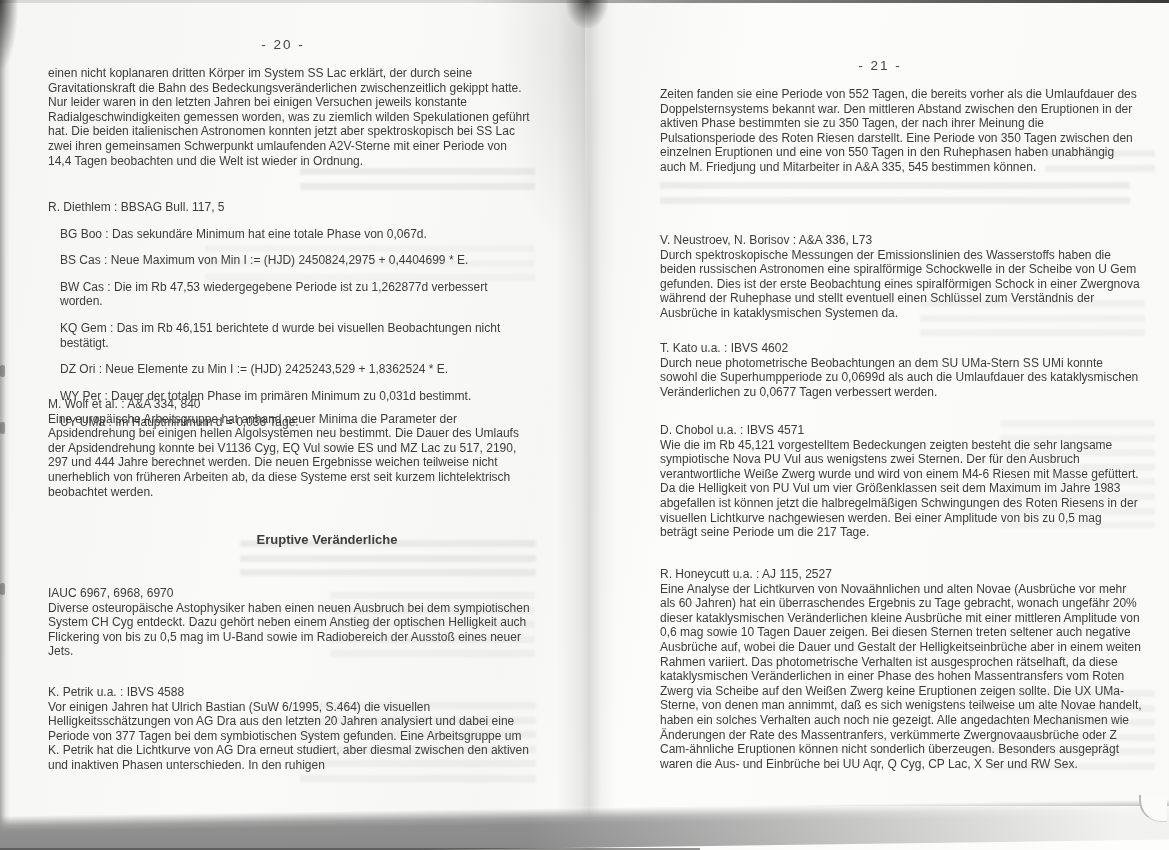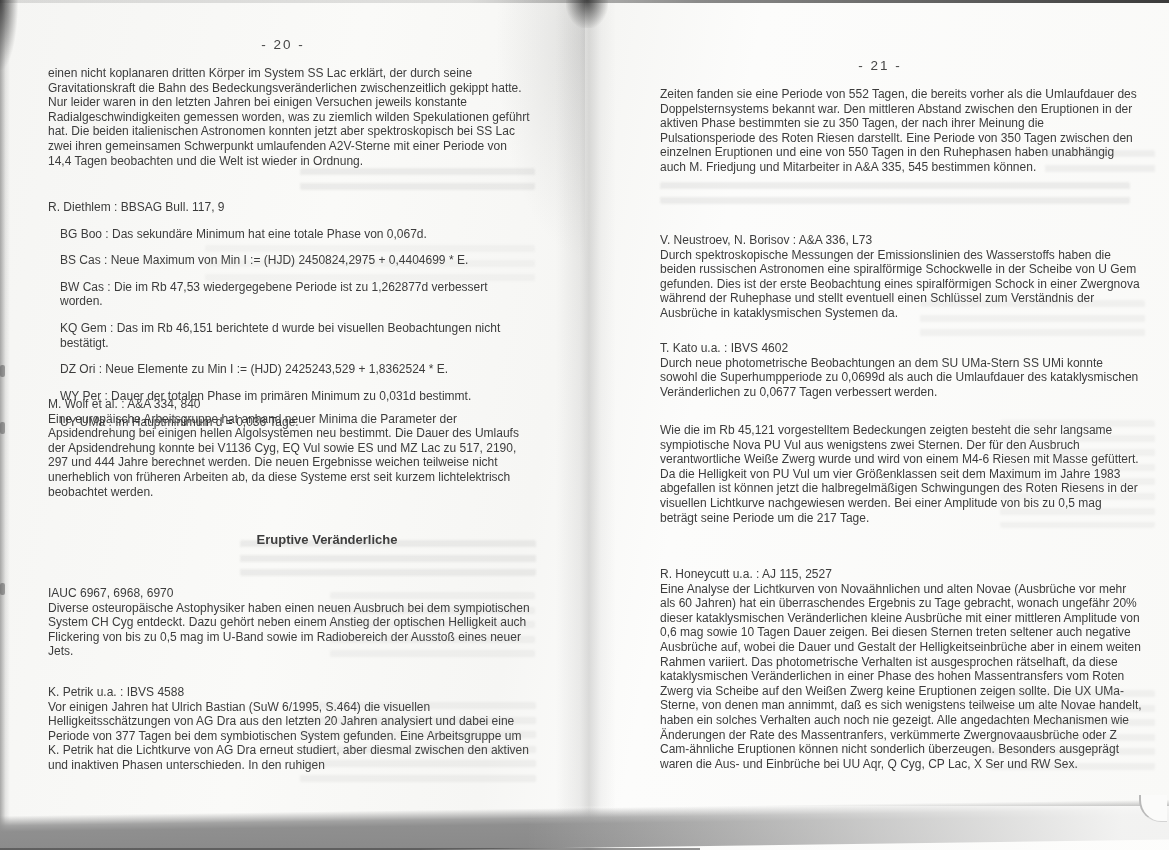--- a/index.html
+++ b/index.html
@@ -110,21 +110,21 @@
 <body>
 
 <div class="scan">
 
   <div class="page page-left">
     <div class="page-num">- 20 -</div>
 
     <div class="block" style="top:62px">einen nicht koplanaren dritten Körper im System SS Lac erklärt, der durch seine Gravitationskraft die Bahn des Bedeckungsveränderlichen zwischenzeitlich gekippt hatte. Nur leider waren in den letzten Jahren bei einigen Versuchen jeweils konstante Radialgeschwindigkeiten gemessen worden, was zu ziemlich wilden Spekulationen geführt hat. Die beiden italienischen Astronomen konnten jetzt aber spektroskopisch bei SS Lac zwei ihren gemeinsamen Schwerpunkt umlaufenden A2V-Sterne mit einer Periode von 14,4 Tagen beobachten und die Welt ist wieder in Ordnung.</div>
 
     <div class="block" style="top:196px">
-      <div class="ref-title">R. Diethlem : BBSAG Bull. 117, 9</div>
+      <div class="ref-title">R. Diethlem : BBSAG Bull. 117, 5</div>
       <div class="entry">BG Boo : Das sekundäre Minimum hat eine totale Phase von 0,067d.</div>
       <div class="entry">BS Cas : Neue Maximum von Min I := (HJD) 2450824,2975 + 0,4404699 * E.</div>
       <div class="entry">BW Cas : Die im Rb 47,53 wiedergegebene Periode ist zu 1,262877d verbessert worden.</div>
       <div class="entry">KQ Gem : Das im Rb 46,151 berichtete d wurde bei visuellen Beobachtungen nicht bestätigt.</div>
       <div class="entry">DZ Ori : Neue Elemente zu Min I := (HJD) 2425243,529 + 1,8362524 * E.</div>
       <div class="entry">WY Per : Dauer der totalen Phase im primären Minimum zu 0,031d bestimmt.</div>
       <div class="entry">UY UMa : Im Hauptminimum d = 0,036 Tage.</div>
     </div>
 
     <div class="block" style="top:393px">
@@ -154,20 +154,21 @@
       <div class="ref-title">V. Neustroev, N. Borisov : A&amp;A 336, L73</div>
       <div>Durch spektroskopische Messungen der Emissionslinien des Wasserstoffs haben die beiden russischen Astronomen eine spiralförmige Schockwelle in der Scheibe von U Gem gefunden. Dies ist der erste Beobachtung eines spiralförmigen Schock in einer Zwergnova während der Ruhephase und stellt eventuell einen Schlüssel zum Verständnis der Ausbrüche in kataklysmischen Systemen da.</div>
     </div>
 
     <div class="block" style="top:316px">
       <div class="ref-title">T. Kato u.a. : IBVS 4602</div>
       <div>Durch neue photometrische Beobachtungen an dem SU UMa-Stern SS UMi konnte sowohl die Superhumpperiode zu 0,0699d als auch die Umlaufdauer des kataklysmischen Veränderlichen zu 0,0677 Tagen verbessert werden.</div>
     </div>
 
     <div class="block" style="top:398px">
+      <div class="ref-title">D. Chobol u.a. : IBVS 4571</div>
       <div>Wie die im Rb 45,121 vorgestelltem Bedeckungen zeigten besteht die sehr langsame sympiotische Nova PU Vul aus wenigstens zwei Sternen. Der für den Ausbruch verantwortliche Weiße Zwerg wurde und wird von einem M4-6 Riesen mit Masse gefüttert. Da die Helligkeit von PU Vul um vier Größenklassen seit dem Maximum im Jahre 1983 abgefallen ist können jetzt die halbregelmäßigen Schwingungen des Roten Riesens in der visuellen Lichtkurve nachgewiesen werden. Bei einer Amplitude von bis zu 0,5 mag beträgt seine Periode um die 217 Tage.</div>
     </div>
 
     <div class="block" style="top:542px">
       <div class="ref-title">R. Honeycutt u.a. : AJ 115, 2527</div>
       <div>Eine Analyse der Lichtkurven von Novaähnlichen und alten Novae (Ausbrüche vor mehr als 60 Jahren) hat ein überraschendes Ergebnis zu Tage gebracht, wonach ungefähr 20% dieser kataklysmischen Veränderlichen kleine Ausbrüche mit einer mittleren Amplitude von 0,6 mag sowie 10 Tagen Dauer zeigen. Bei diesen Sternen treten seltener auch negative Ausbrüche auf, wobei die Dauer und Gestalt der Helligkeitseinbrüche aber in einem weiten Rahmen variiert. Das photometrische Verhalten ist ausgesprochen rätselhaft, da diese kataklysmischen Veränderlichen in einer Phase des hohen Massentransfers vom Roten Zwerg via Scheibe auf den Weißen Zwerg keine Eruptionen zeigen sollte. Die UX UMa-Sterne, von denen man annimmt, daß es sich wenigstens teilweise um alte Novae handelt, haben ein solches Verhalten auch noch nie gezeigt. Alle angedachten Mechanismen wie Änderungen der Rate des Massentranfers, verkümmerte Zwergnovaausbrüche oder Z Cam-ähnliche Eruptionen können nicht sonderlich überzeugen. Besonders ausgeprägt waren die Aus- und Einbrüche bei UU Aqr, Q Cyg, CP Lac, X Ser und RW Sex.</div>
     </div>
   </div>
 
   <div class="artifact ghost g1"></div>

